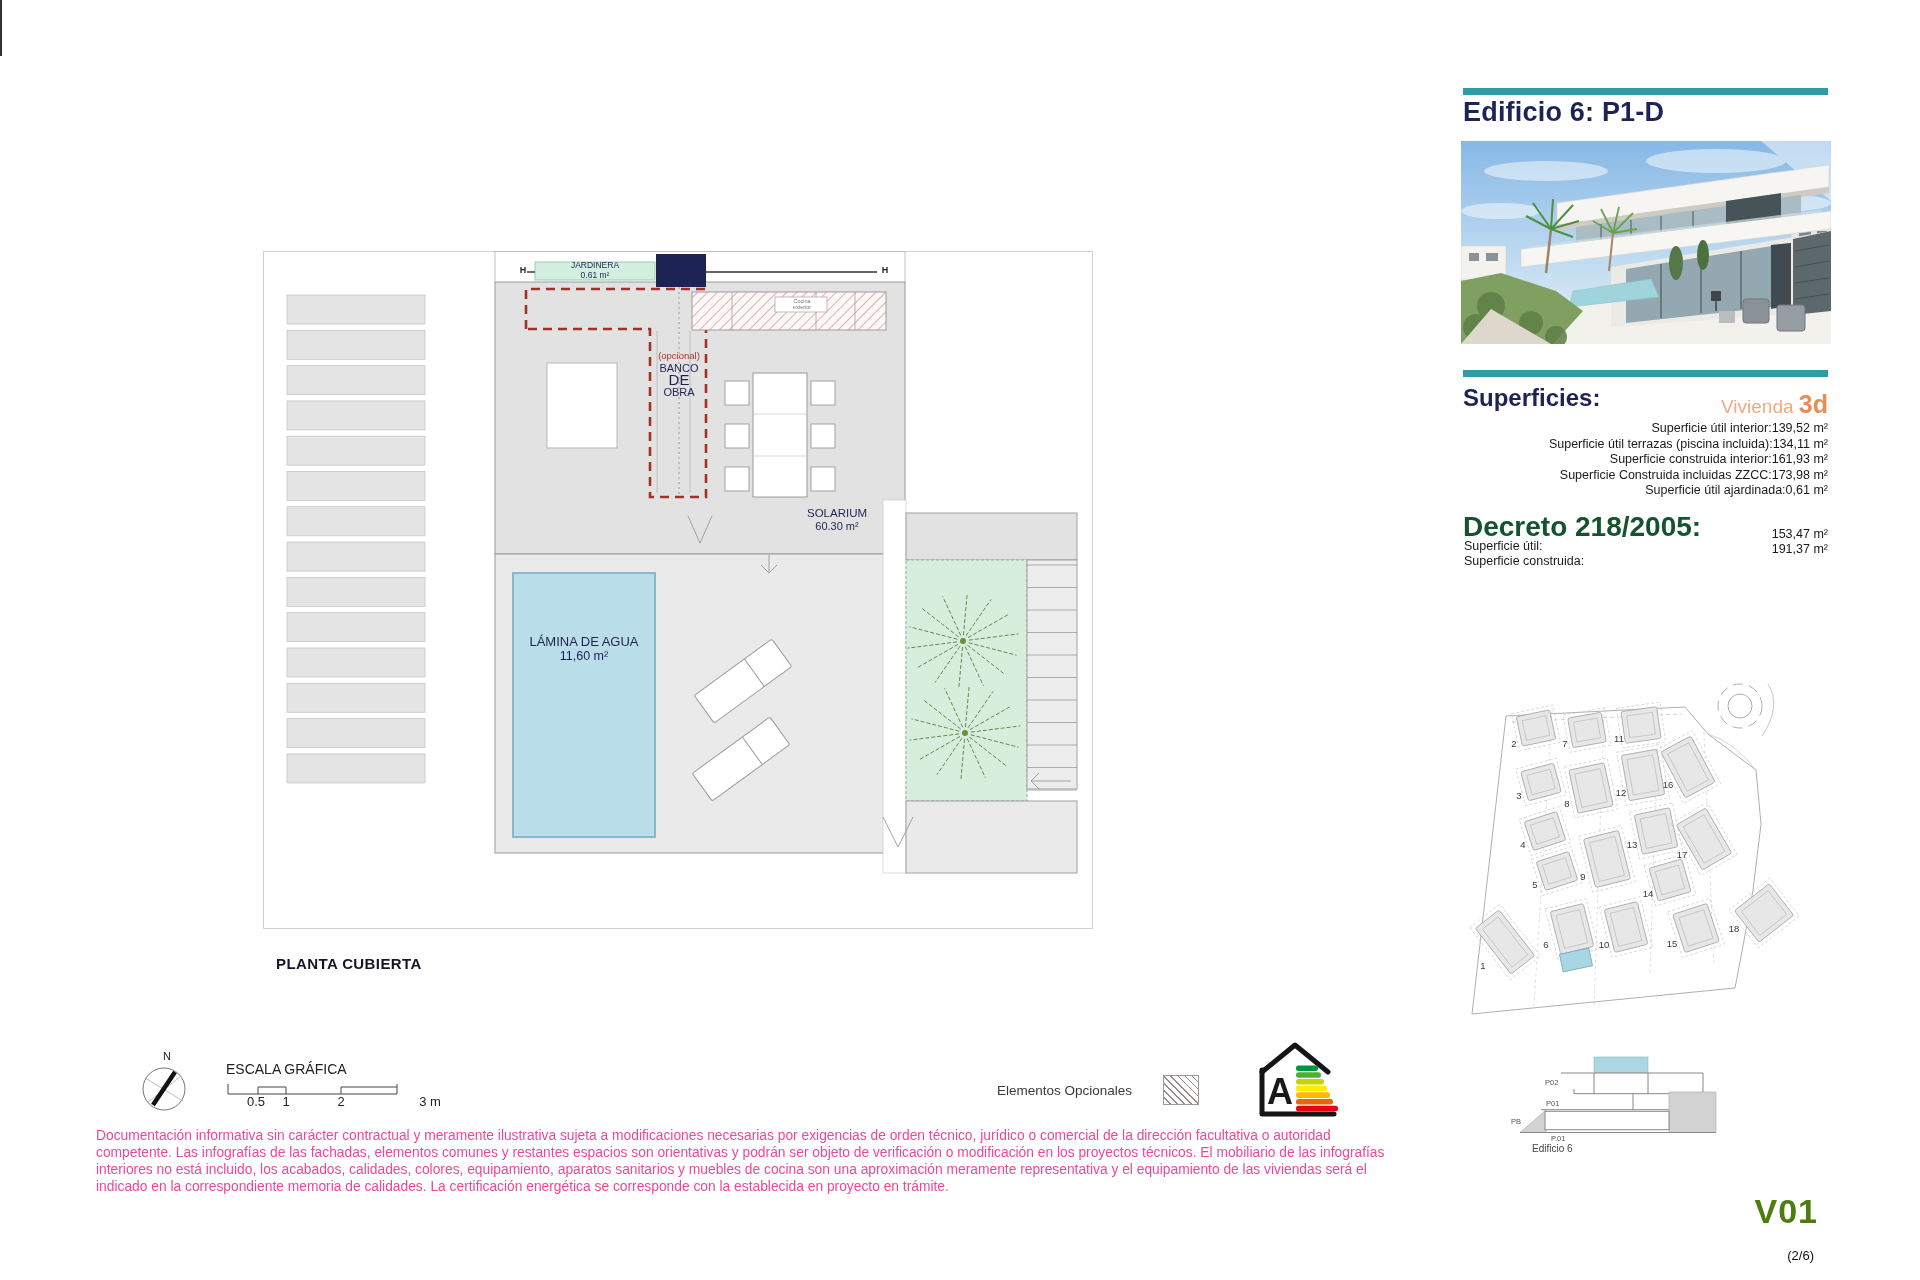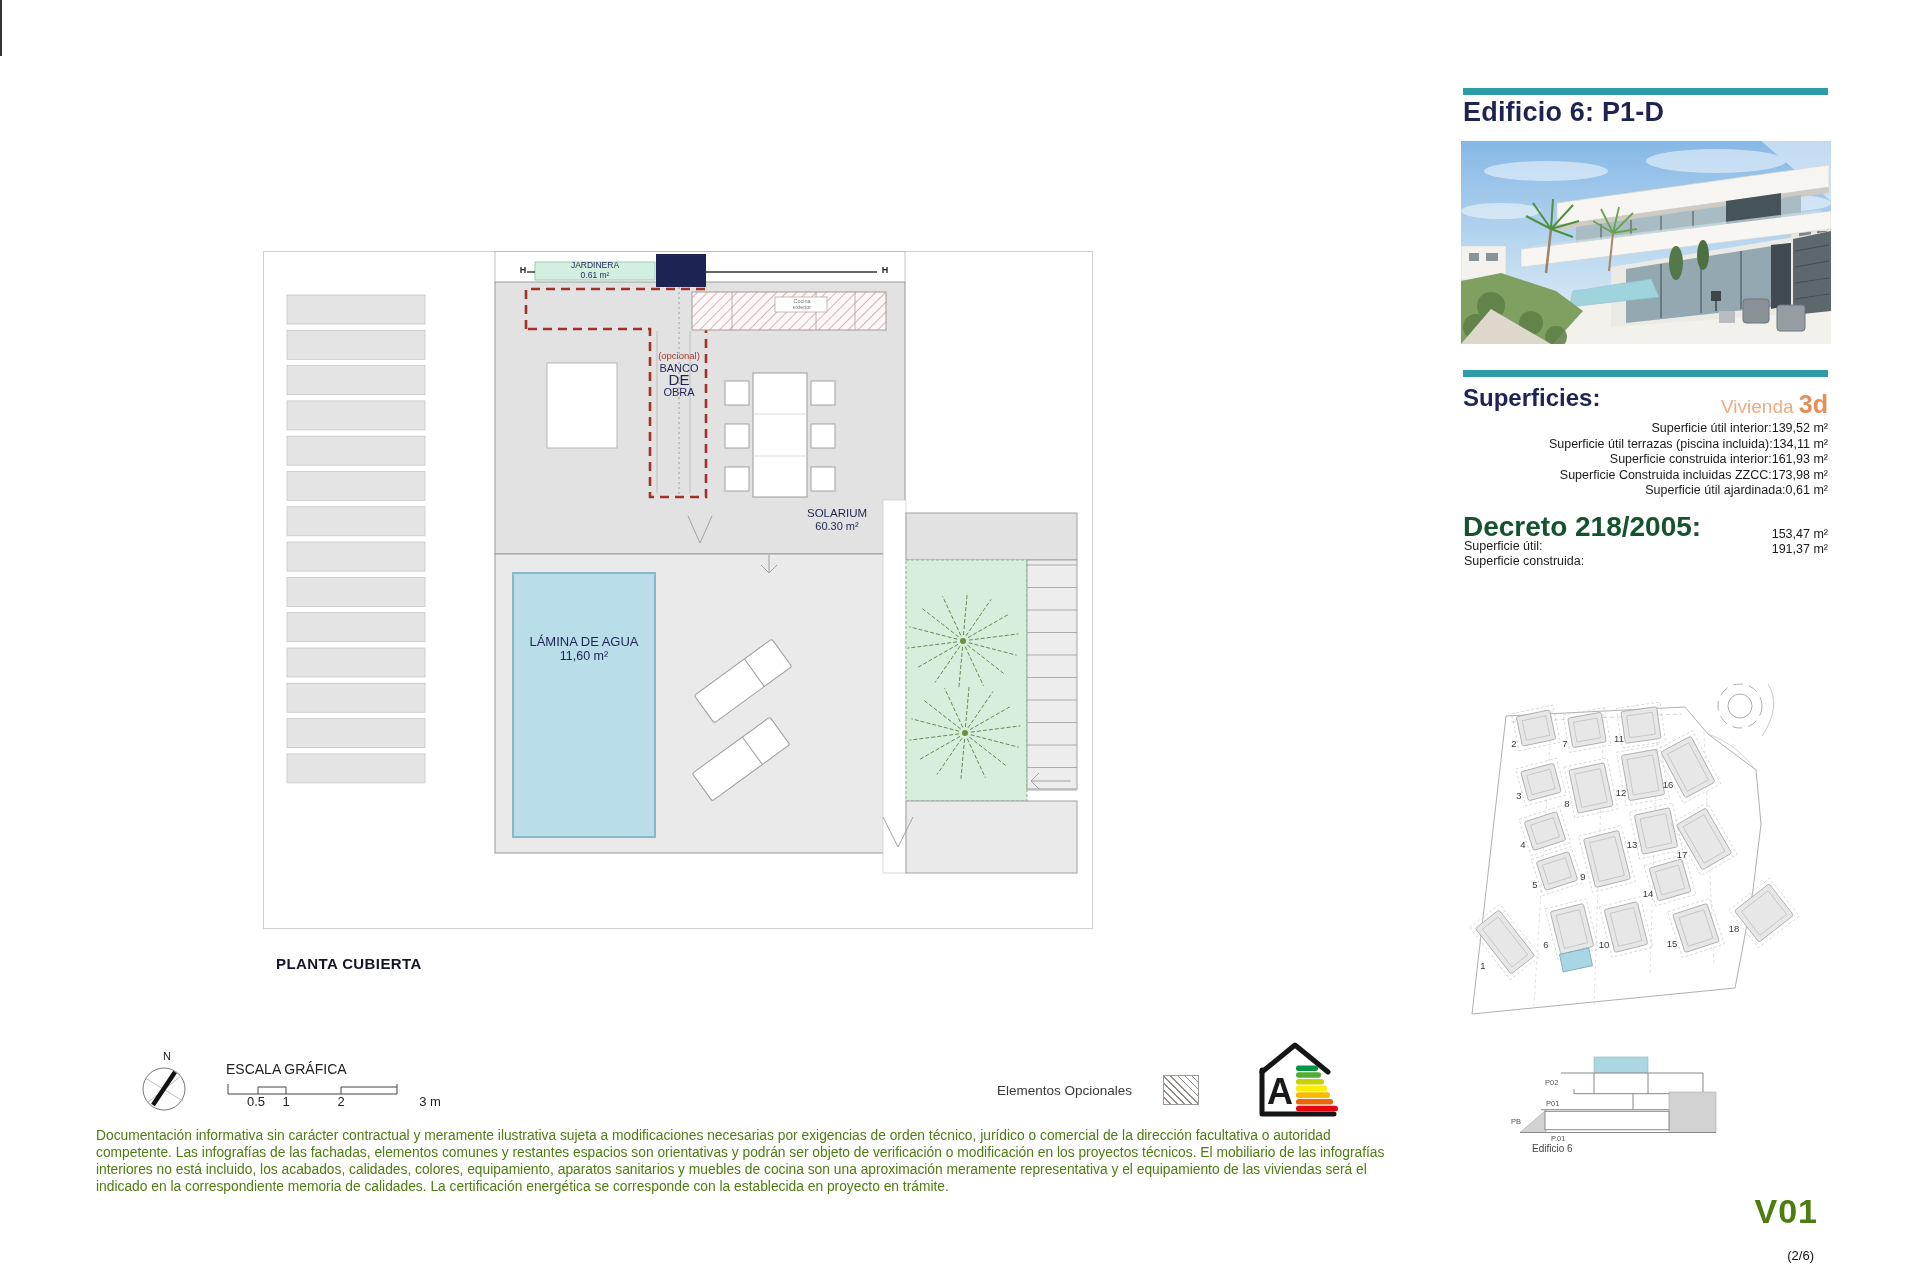--- a/index.html
+++ b/index.html
@@ -17,21 +17,21 @@
   .srow{display:flex;justify-content:flex-end;}
   #dec-head{left:1463px;top:511px;font-size:28px;font-weight:bold;color:#14532d;}
   .dec-val{right:92px;font-size:12.5px;text-align:right;}
   .dec-lbl{left:1464px;font-size:12.5px;}
   #planta{left:276px;top:955px;font-size:15px;font-weight:bold;color:#15152a;letter-spacing:.4px;}
   #escala-t{left:226px;top:1061px;font-size:14px;color:#222;}
   .tick-lbl{font-size:13px;color:#222;top:1094px;}
   #elem-opc{left:997px;top:1083px;font-size:13.5px;color:#3a3a3a;}
   #hatch-swatch{left:1163px;top:1075px;width:34px;height:28px;border:1px solid #999;
     background:repeating-linear-gradient(45deg,#ffffff 0 4px,#9a8a8a 4px 5px);}
-  #disc1{left:96px;top:1127px;width:1292px;font-size:13.8px;line-height:17px;color:#4d7c0f;}
+  #disc1{left:96px;top:1127px;width:1292px;font-size:13.8px;line-height:17px;color:#ec4899;}
   #disc2{left:96px;top:1231px;width:1292px;font-size:13.8px;line-height:17px;color:#1f1f1f;}
   #v01{right:102px;top:1192px;font-size:34px;font-weight:bold;color:#4d7c0f;letter-spacing:1px;}
   #pg{right:106px;top:1248px;font-size:13px;color:#111;}
   .elev-lbl{font-size:7.5px;color:#555;margin-top:16px;}
   #edif6{left:1532px;top:1143px;font-size:10px;color:#444;}
   svg{display:block;}
 </style>
 </head>
 <body>
 <div id="page">

